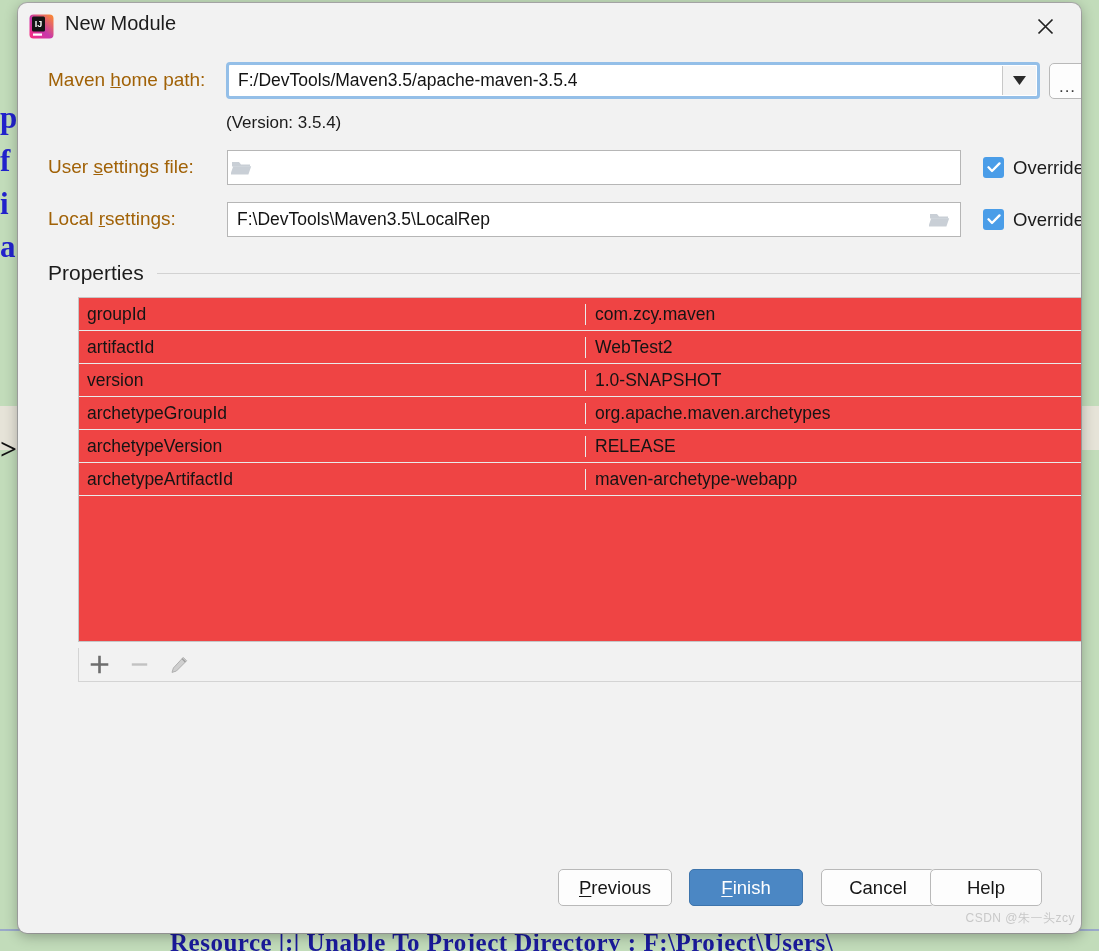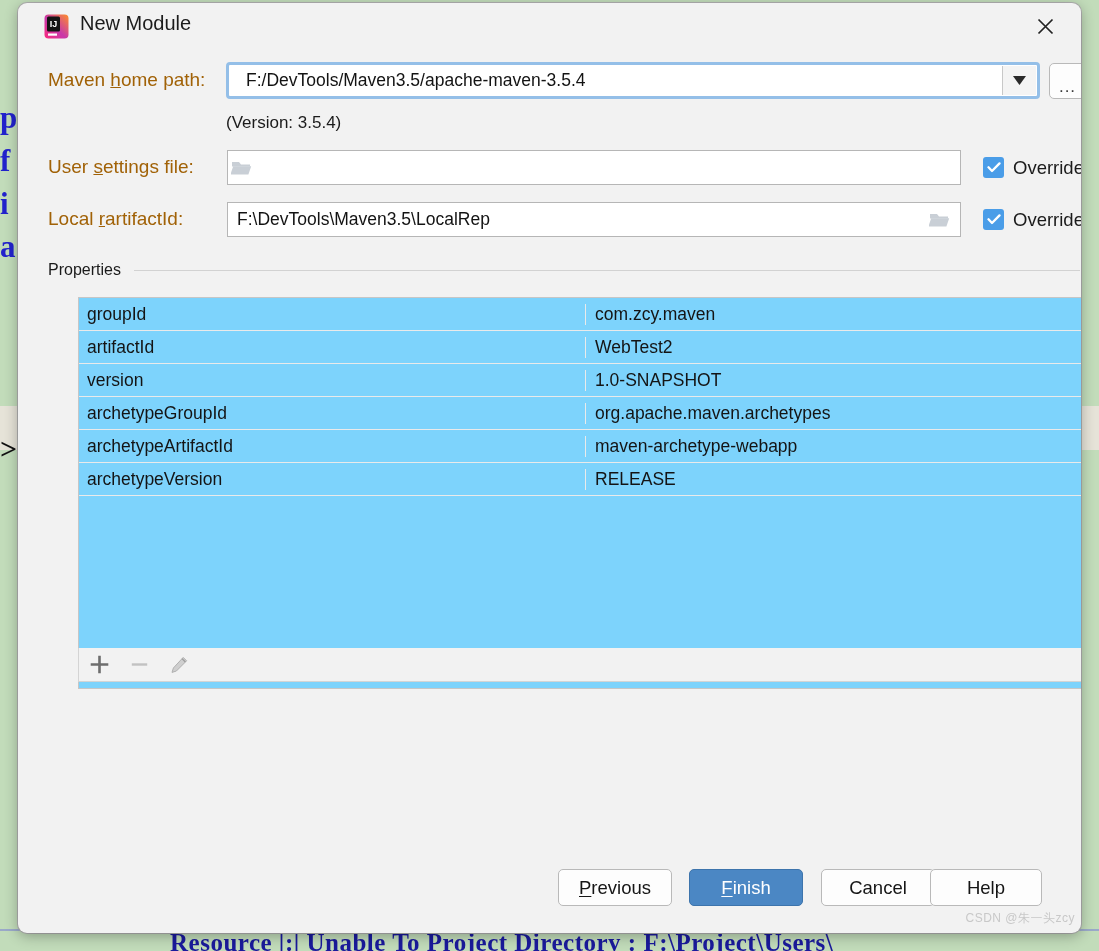--- a/index.html
+++ b/index.html
@@ -67,21 +67,20 @@
     background: #f2f2f2;
     border-radius: 9px;
     box-shadow: 0 3px 14px rgba(0,0,0,.30), 0 0 0 1px #b4b4b4;
     overflow: hidden;
   }
 
   
   #titlebar {
     position: relative;
     height: 47px;
-    margin-left: 15px;
   }
   #app-icon {
     position: absolute; left: 11px; top: 11px;
     width: 25px; height: 25px;
   }
   #dialog-title {
     position: absolute; left: 47px; top: 9px;
     font-size: 20px; color: #1c1c1c;
   }
   #close-button {
@@ -128,21 +127,21 @@
     border: 3px solid #94bfe8;
     border-radius: 4px;
     background: #ffffff;
     display: flex;
     align-items: stretch;
     padding: 1px;
   }
   #maven-home-input {
     flex: 1 1 auto;
     display: flex; align-items: center;
-    padding: 0 16px;
+    padding: 0 8px;
     font-size: 17.5px;
     color: #131313;
     background: #fff;
     border-right: 1px solid #c8c8c8;
     white-space: nowrap;
     overflow: hidden;
   }
   #maven-home-arrow {
     width: 33px;
     display: flex; align-items: center; justify-content: center;
@@ -195,36 +194,36 @@
   .checkbox-label { font-size: 18.5px; color: #1b1b1b; }
 
   
   #properties-header {
     position: absolute;
     left: 30px; top: 258px;
     display: flex; align-items: center;
     width: 1032px;
   }
   #properties-title {
-    font-size: 16px; color: #1b1b1b;
+    font-size: 21px; color: #1b1b1b;
     margin-right: 13px;
     white-space: nowrap;
   }
   #properties-rule {
     flex: 1 1 auto;
     height: 1px;
     background: #d2d2d2;
   }
 
   #properties-table {
     position: absolute;
     left: 60px; top: 294px;
-    width: 1008px; height: 392px;
-    box-sizing: border-box;
-    background: #7dd3fc;
+    width: 1008px; height: 345px;
+    box-sizing: border-box;
+    background: #ef4444;
     border: 1px solid #c6c6c6;
     overflow: hidden;
   }
   .prop-row {
     display: flex;
     height: 32px;
     border-bottom: 1px solid #eaeaea;
     align-items: center;
   }
   .prop-key {
@@ -370,21 +369,21 @@
   </div>
   <div class="checkbox-row" style="left:965px; top:154px;">
     <span class="checkbox-box">
       <svg width="14" height="11" viewBox="0 0 14 11">
         <path d="M1.5 5.3 L5 9 L12.5 1.4" stroke="#ffffff" stroke-width="2.3" fill="none" stroke-linecap="round" stroke-linejoin="round"></path>
       </svg>
     </span>
     <span class="checkbox-label">Override</span>
   </div>
 
-  <span class="form-label" style="left:30px; top:205px;"><span>Local </span><u>r</u><span>artifactId:</span></span>
+  <span class="form-label" style="left:30px; top:205px;"><span>Local </span><u>r</u><span>settings:</span></span>
 
   <div class="textfield" style="left:209px; top:199px; width:734px; height:35px;">
     <div class="tf-value">F:\DevTools\Maven3.5\LocalRep</div>
     <span class="folder-icon">
       <svg width="21" height="17" viewBox="0 0 21 17">
         <path d="M1 3 h7 l2 2.4 h9 v2 h-18 z" fill="#c9cfd6"></path>
         <path d="M2.2 7.2 h18 l-2.8 8.3 h-18 z" fill="#c9cfd6"></path>
       </svg>
     </span>
   </div>
@@ -414,26 +413,26 @@
         </div>
         <div class="prop-row">
           <div class="prop-key">version</div>
           <div class="prop-val">1.0-SNAPSHOT</div>
         </div>
         <div class="prop-row">
           <div class="prop-key">archetypeGroupId</div>
           <div class="prop-val">org.apache.maven.archetypes</div>
         </div>
         <div class="prop-row">
+          <div class="prop-key">archetypeVersion</div>
+          <div class="prop-val">RELEASE</div>
+        </div>
+        <div class="prop-row">
           <div class="prop-key">archetypeArtifactId</div>
           <div class="prop-val">maven-archetype-webapp</div>
-        </div>
-        <div class="prop-row">
-          <div class="prop-key">archetypeVersion</div>
-          <div class="prop-val">RELEASE</div>
         </div>
       </div>
   </div>
 
   <div id="properties-toolbar">
     <span class="tb-btn">
       <svg width="19" height="19" viewBox="0 0 19 19">
         <path d="M9.5 2 V17 M2 9.5 H17" stroke="#6d6d6d" stroke-width="2.6" stroke-linecap="square"></path>
       </svg>
     </span>

